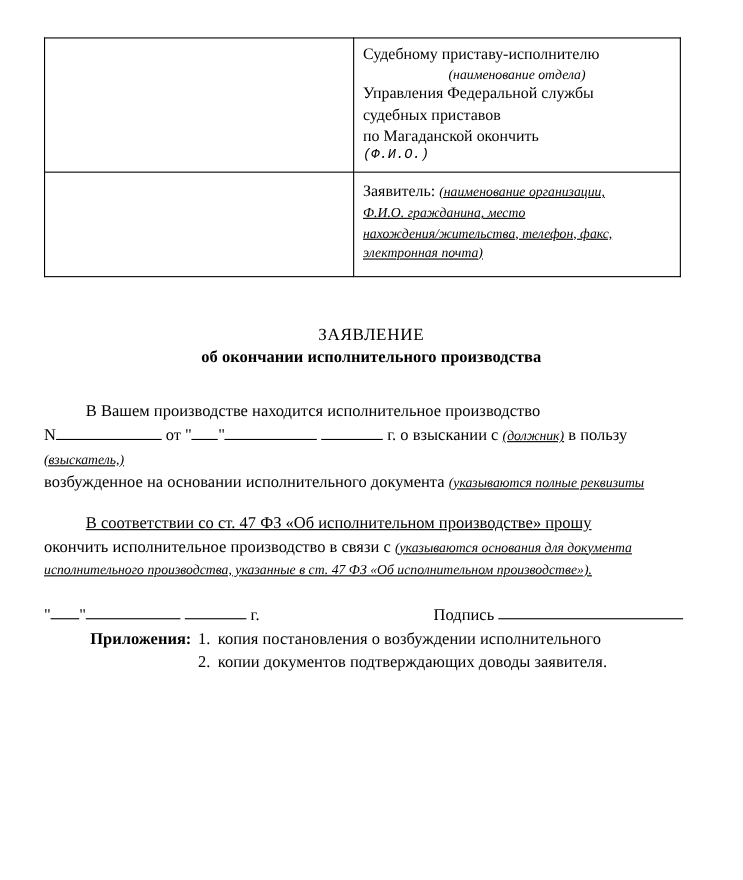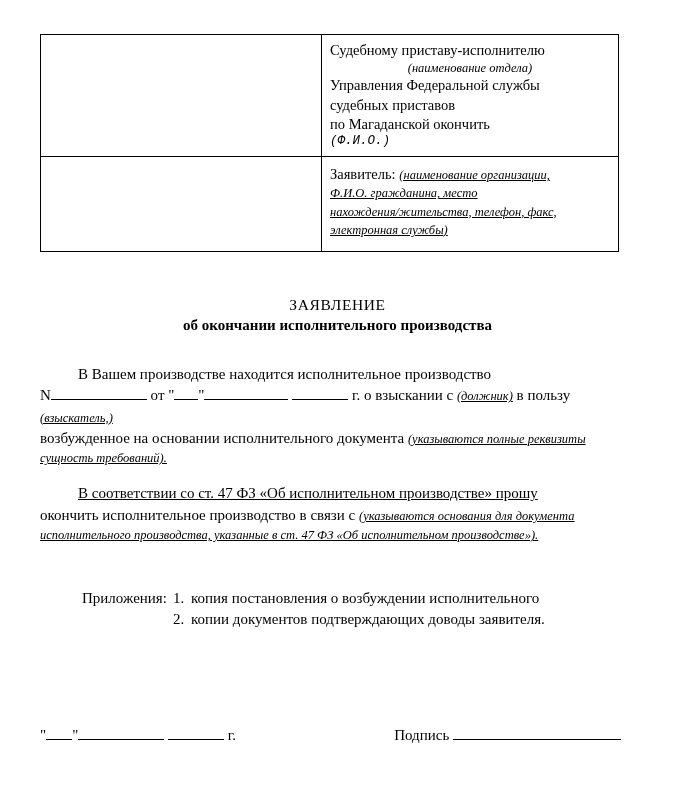--- a/index.html
+++ b/index.html
@@ -11,21 +11,21 @@
     width: 675px;
     height: 800px;
     font-family: "Liberation Serif", serif;
     color: #000000;
     position: relative;
     overflow: hidden;
   }
   .page {
     position: relative;
     width: 675px;
-    height: 800px;
+    height: 624px;
     box-sizing: border-box;
     padding: 28px 40px 0 40px;
   }
 
   
   .hdr-table {
     border-collapse: collapse;
     margin-left: 0px;
     margin-top: 6px;
     width: 560px;
@@ -124,20 +124,21 @@
     font-size: 15px;
     line-height: 1.42;
     padding-left: 42px;
   }
   .attach-row {
     display: flex;
   }
   .attach-label {
     white-space: nowrap;
     padding-right: 6px;
+    font-weight: bold;
   }
   .attach-items {
     flex: 1;
   }
   .attach-item {
     display: flex;
   }
   .attach-num {
     width: 18px;
     flex: 0 0 18px;
@@ -192,21 +193,21 @@
         <div class="line">по Магаданской окончить</div>
         <div class="ital right-al">(Ф.И.О.)</div>
       </td>
     </tr>
     <tr>
       <td class="cell-left"></td>
       <td class="cell-right second">
         <div class="line"><span>Заявитель:</span> <span class="ital-u">(наименование организации,</span></div>
         <div class="ital-u">Ф.И.О. гражданина, место</div>
         <div class="ital-u">нахождения/жительства, телефон, факс,</div>
-        <div class="ital-u">электронная службы)</div>
+        <div class="ital-u">электронная почта)</div>
       </td>
     </tr>
   </tbody>
     </table>
 
   <div class="title-block">
     <div class="title-main">ЗАЯВЛЕНИЕ</div>
     <div class="title-sub">об окончании исполнительного производства</div>
   </div>
 
@@ -221,21 +222,20 @@
       <span>г. о взыскании с</span>
       <span class="ital-u">(должник)</span>
       <span>в пользу</span>
       <span class="ital-u">(взыскатель,)</span>
     </div>
 
     <div class="p">
       <span>возбужденное на основании исполнительного документа</span>
       <span class="ital-u">(указываются полные реквизиты</span>
     </div>
-    <div class="p ital-u">сущность требований).</div>
 
     <div class="p indent para2">В соответствии со ст. 47  ФЗ «Об исполнительном производстве» прошу</div>
     <div class="p">
       <span>окончить исполнительное производство в связи с</span>
       <span class="ital-u">(указываются основания для документа</span>
     </div>
     <div class="p ital-u">исполнительного производства, указанные в ст. 47 ФЗ «Об исполнительном производстве»).</div>
   </div>
 
   <div class="attach">

